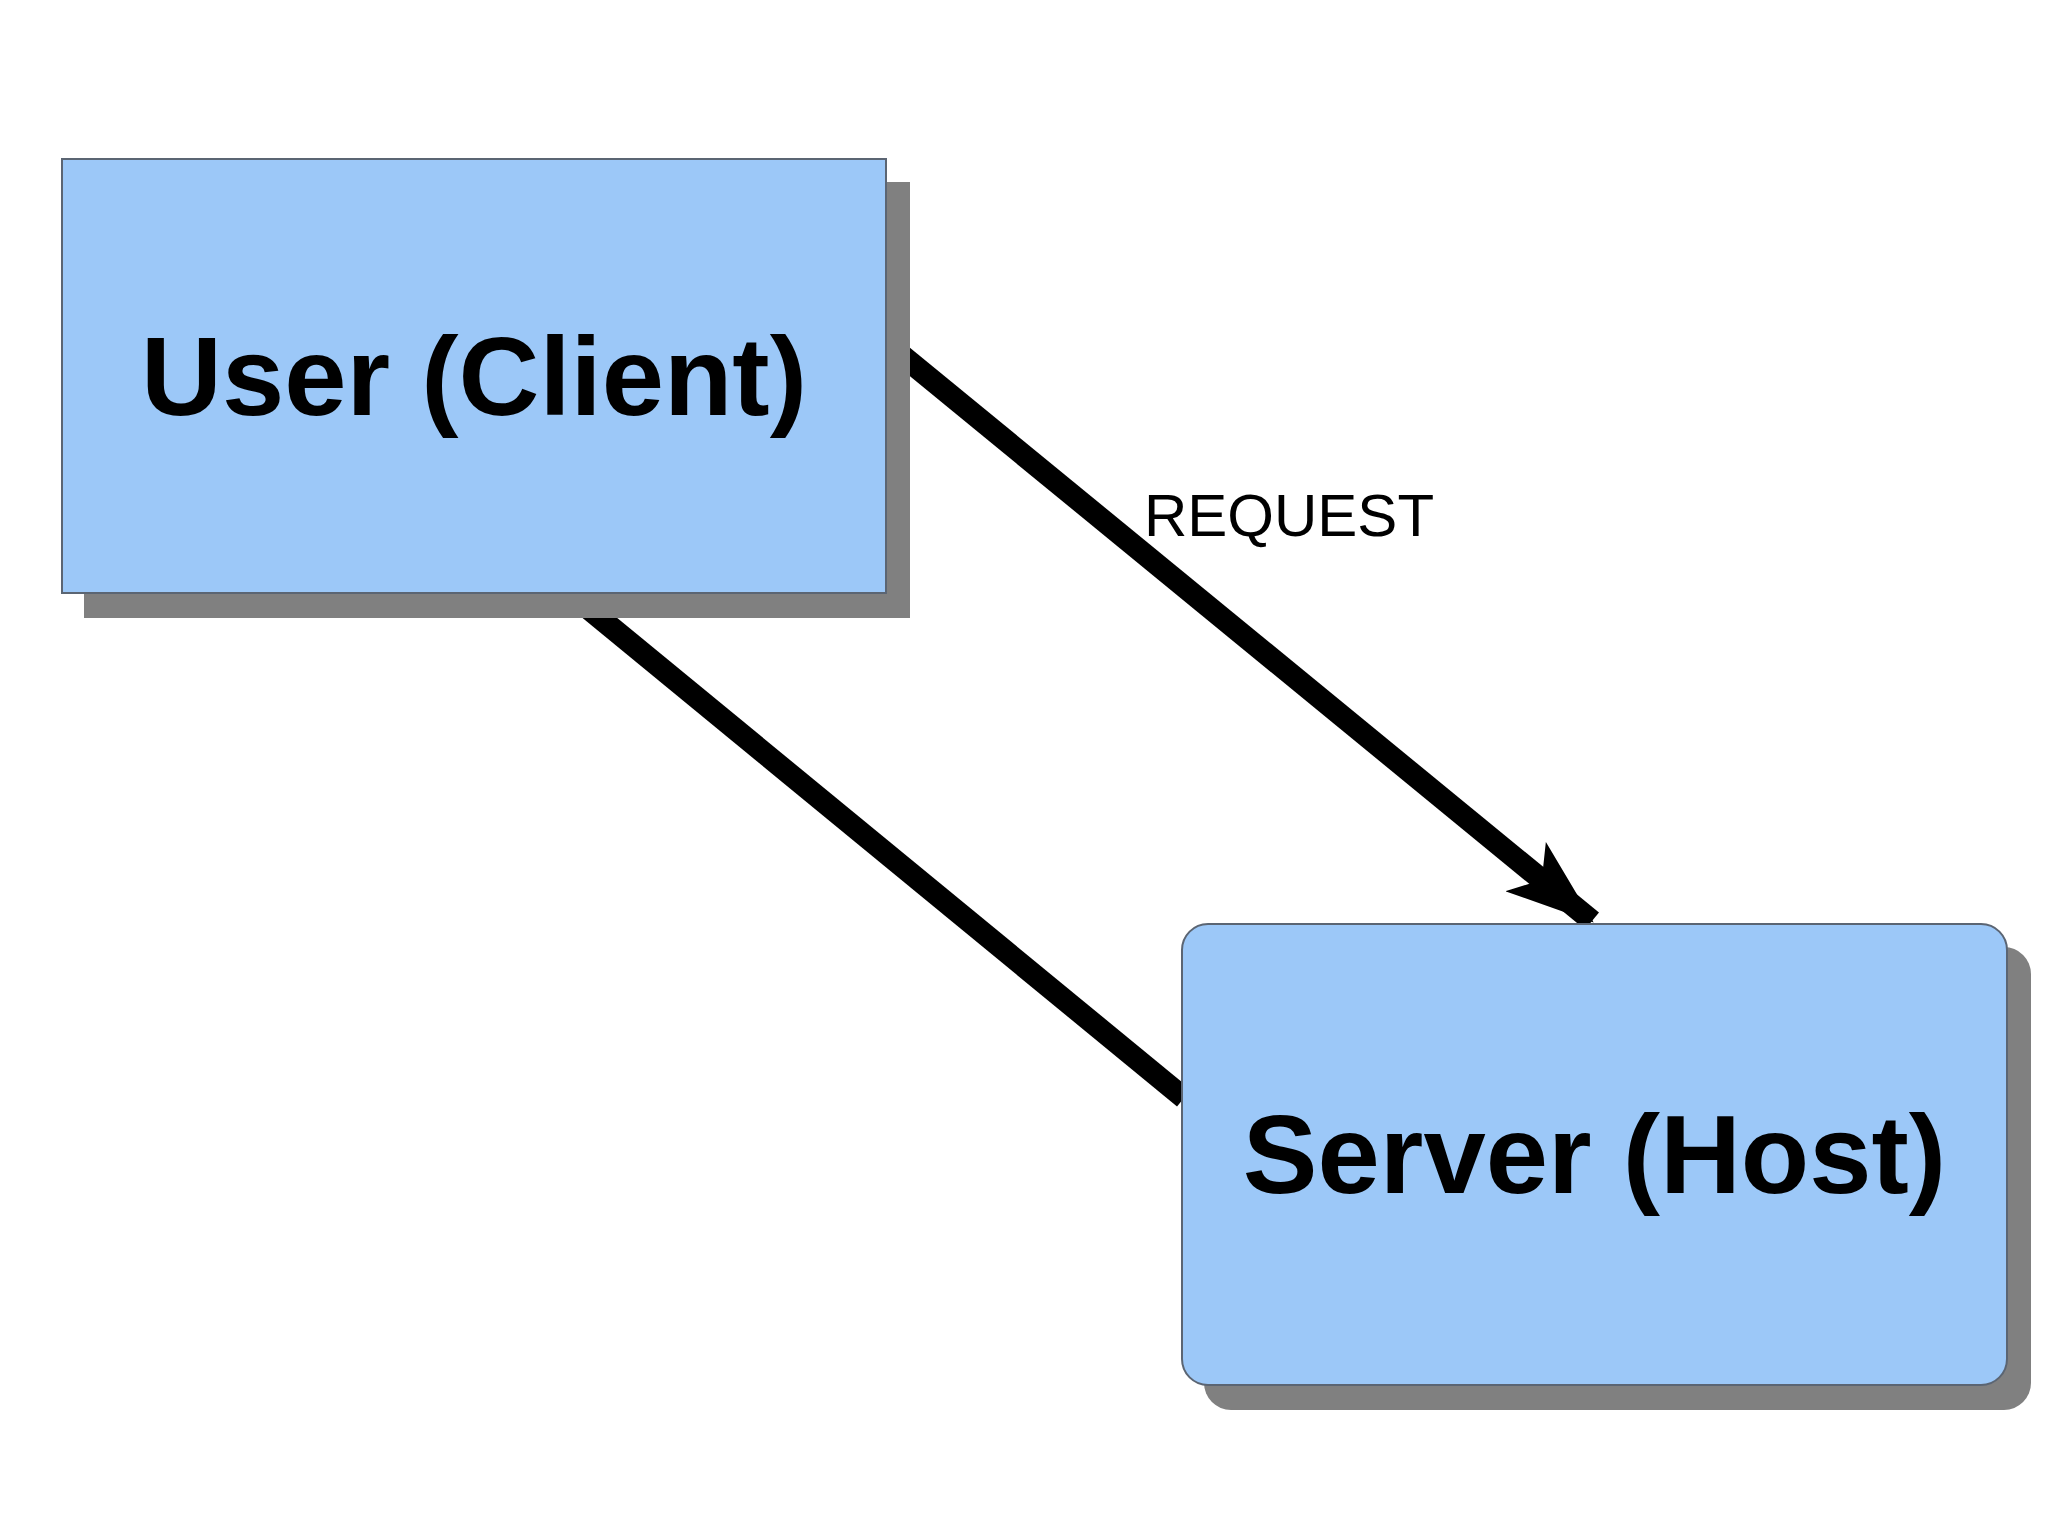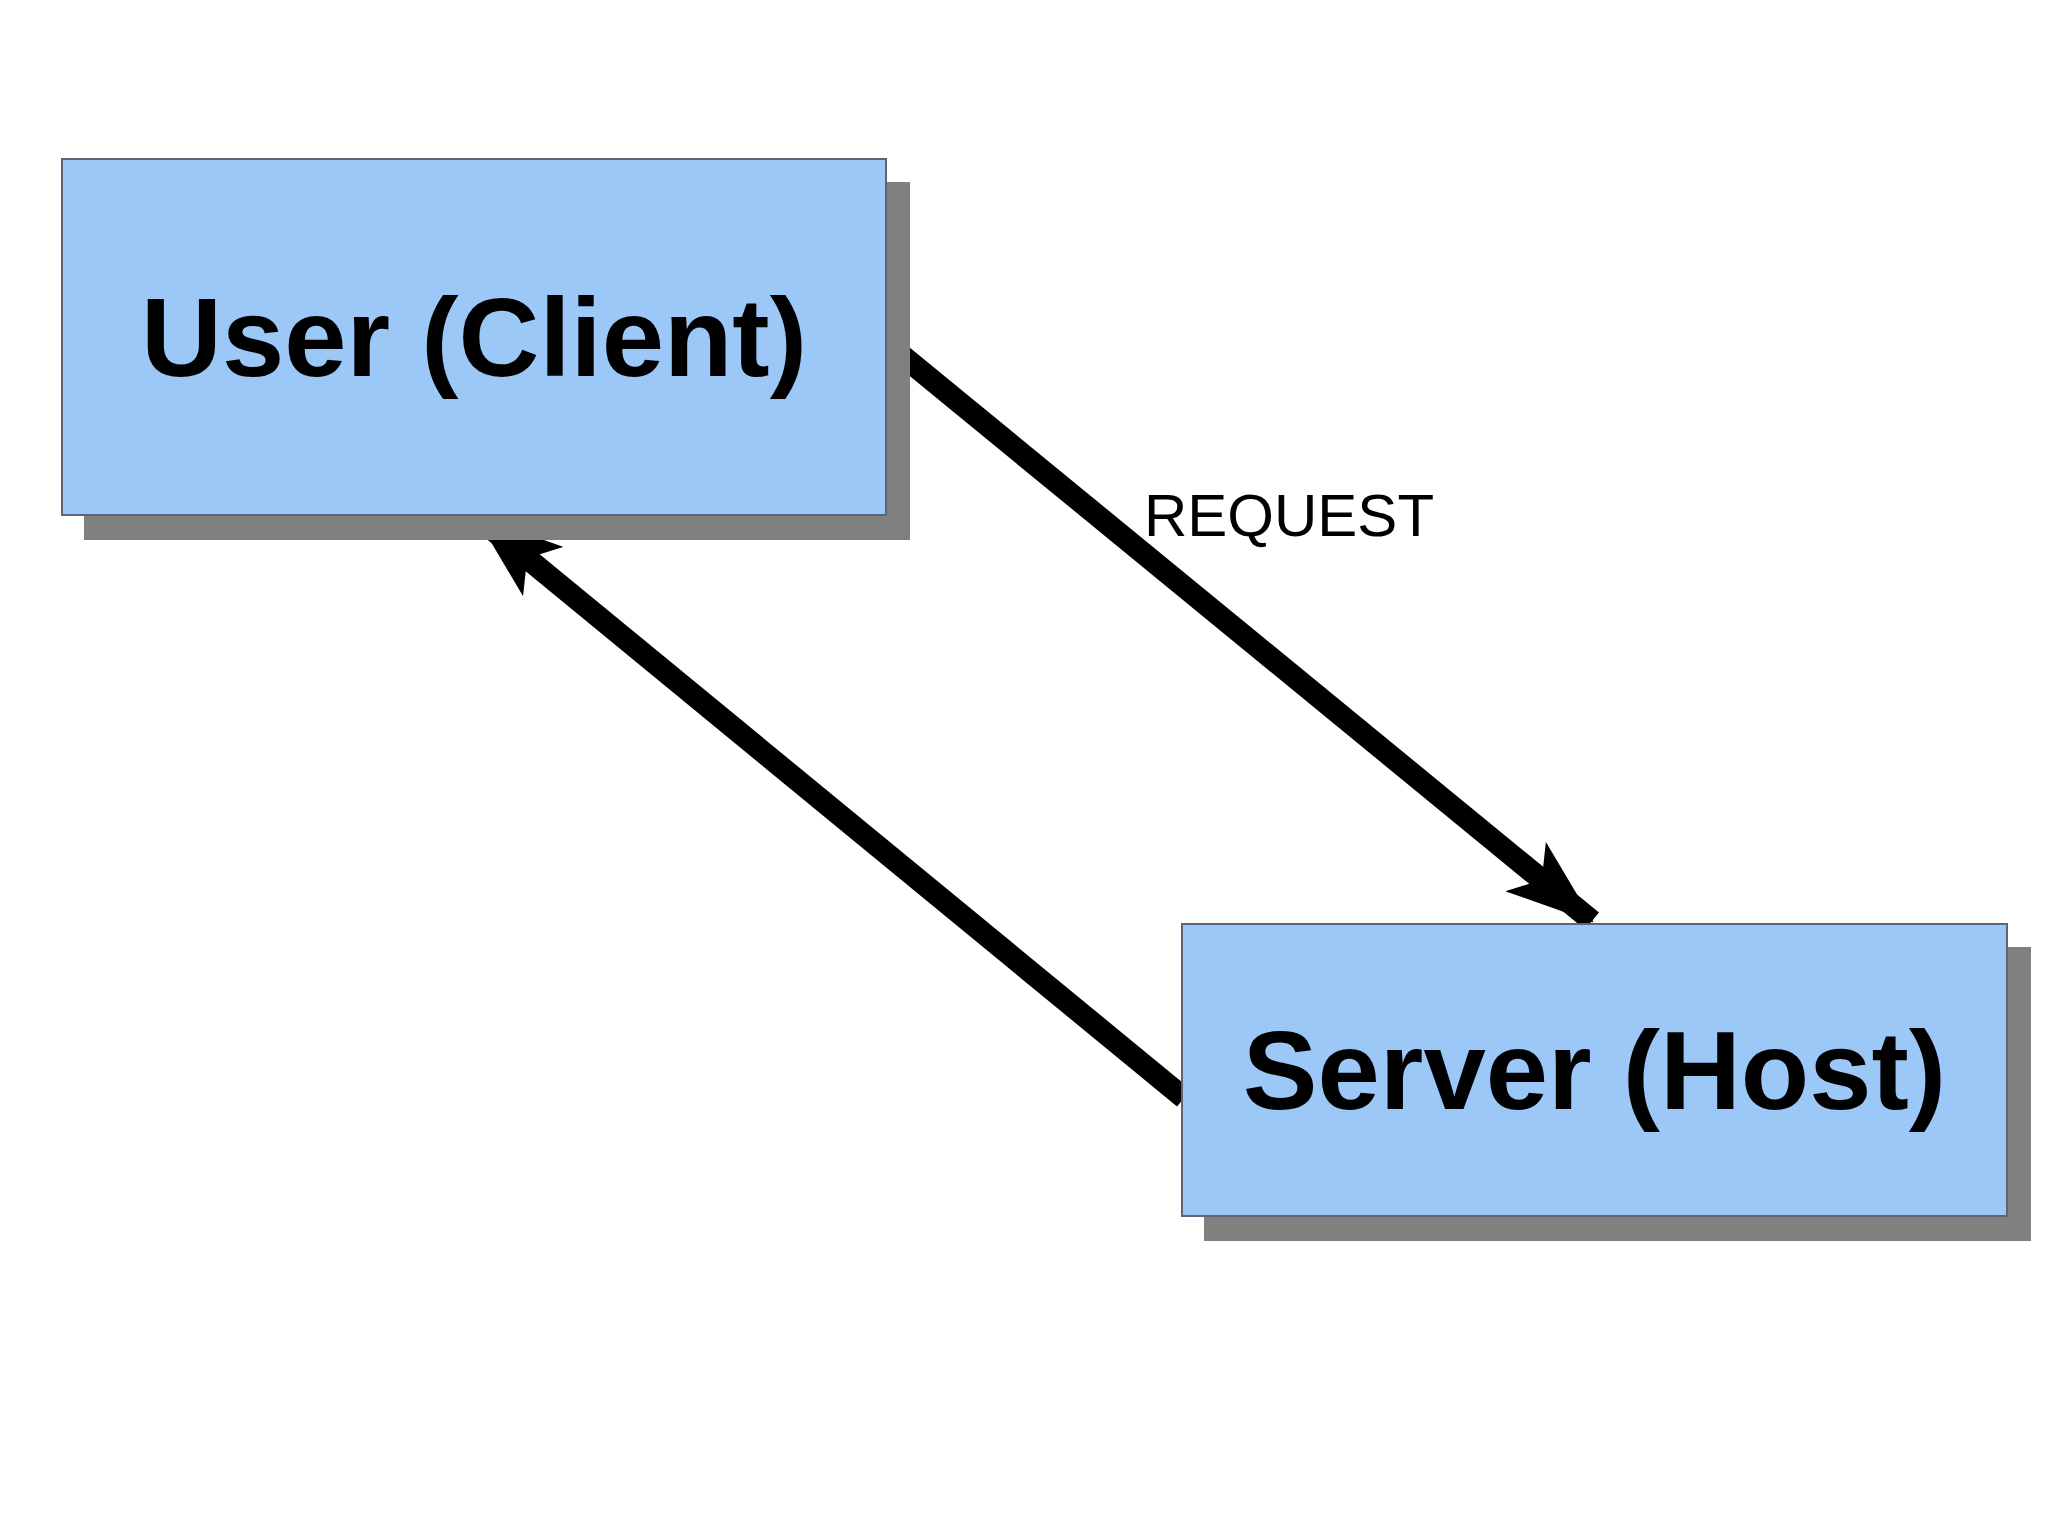--- a/index.html
+++ b/index.html
@@ -37,27 +37,28 @@
     font-size: 112px;
     font-weight: bold;
     color: #000000;
     letter-spacing: 0;
     white-space: nowrap;
   }
   .node-client {
     left: 61px;
     top: 158px;
     width: 826px;
-    height: 358px;
+    height: 436px;
   }
   .node-server {
     left: 1181px;
     top: 923px;
     width: 827px;
-    height: 294px;
+    height: 463px;
+    border-radius: 27px;
   }
   .edge-label {
     position: absolute;
     font-size: 60px;
     font-weight: normal;
     color: #000000;
     line-height: 1;
     white-space: nowrap;
   }
   .edge-label-request {

